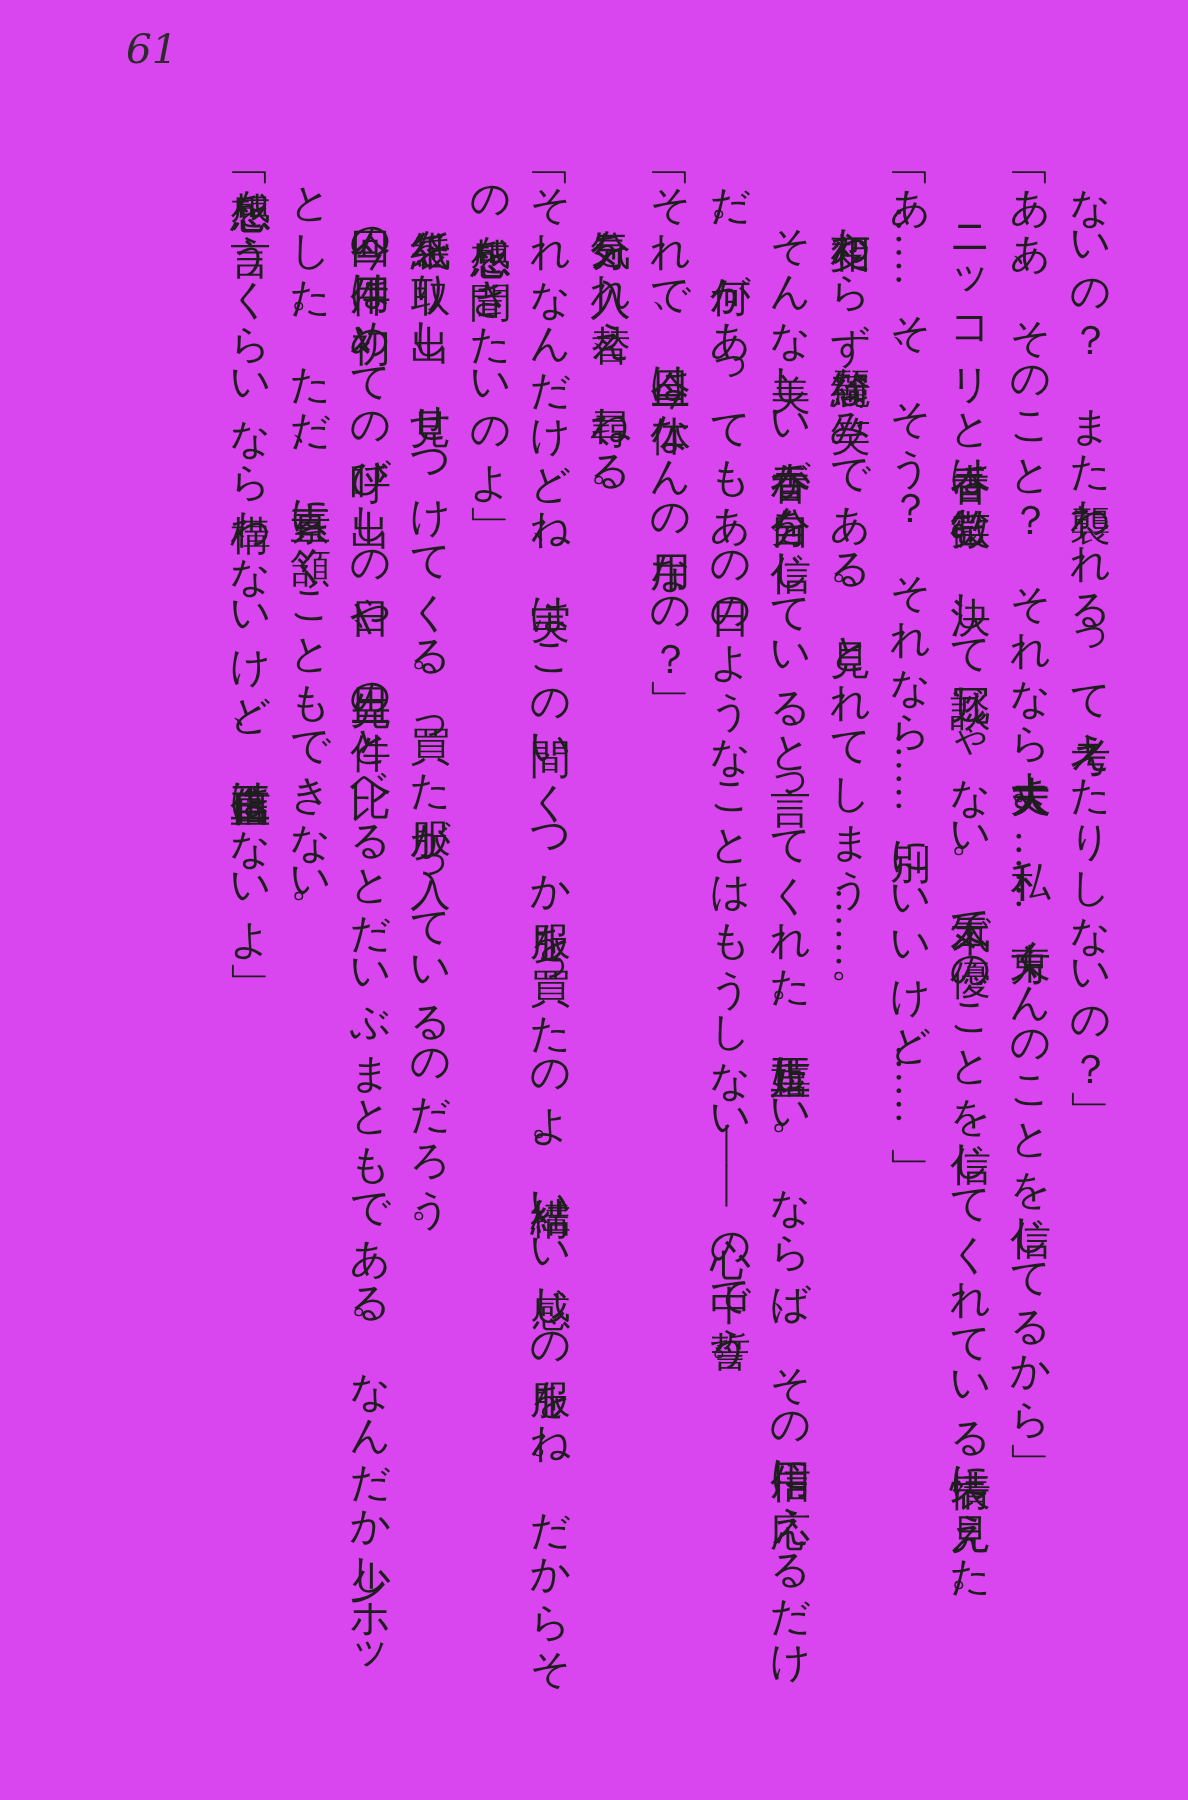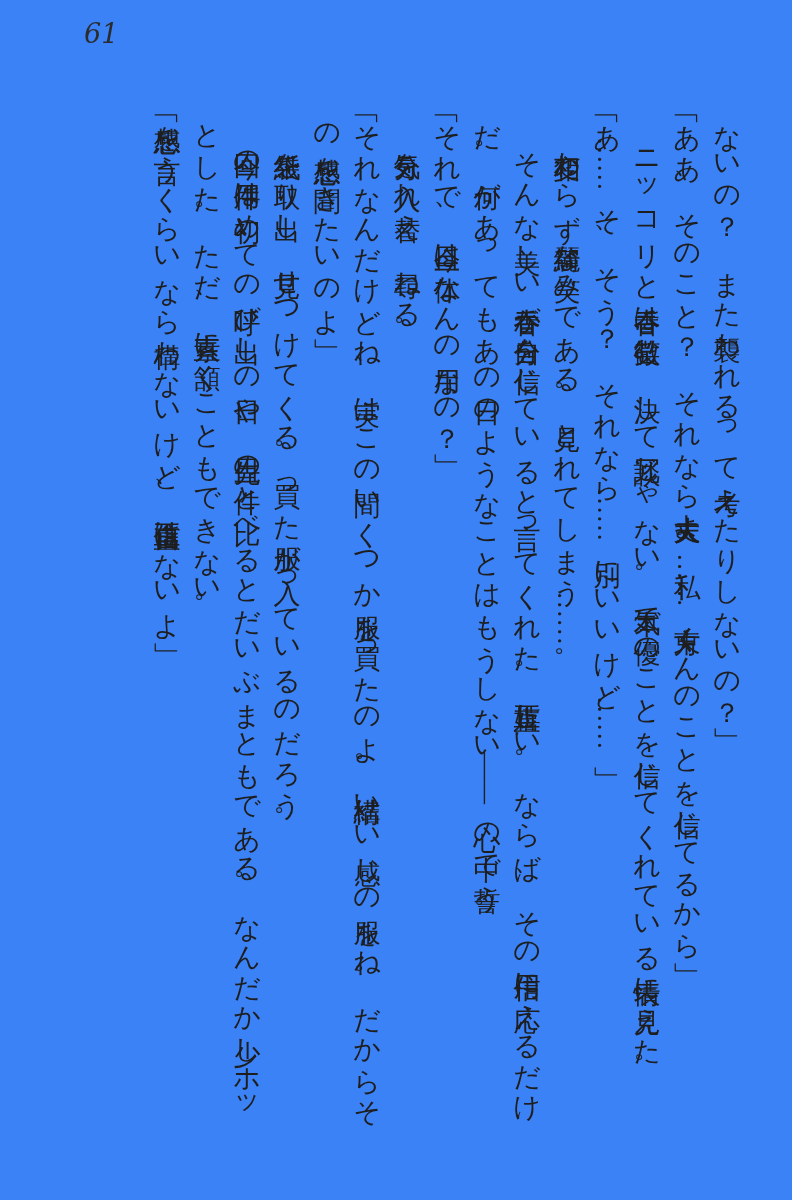--- a/index.html
+++ b/index.html
@@ -41,21 +41,21 @@
     margin: 0;
     padding: 0;
   }
   .text-block p.indent {
     text-indent: 1em;
   }
 </style>
 </head>
 <body>
 
-<div class="page" style="background: #3b82f6;">
+<div class="page" style="background: #d946ef;">
   <div class="page-number">61</div>
   <div class="text-block" style="color: rgb(30, 30, 30);">
     <p>ないの？　また襲われるって考えたりしないの？」</p>
     <p>「ああ、そのこと？　それなら大丈夫よ。私……東方くんのことを信じてるから」</p>
     <p class="indent">ニッコリと春香は微笑む。決して冗談じゃない。本気で優のことを信じてくれている表情に見えた。</p>
     <p>「あ……そ、そう？　それなら……別にいいけど……」</p>
     <p class="indent">相変わらず綺麗な笑みである。見とれてしまう……。</p>
     <p class="indent">そんな美しい春香が自分を信じていると言ってくれた。正直嬉しい。ならば、その信用に応えるだけだ。何があってもあの日のようなことはもうしない——心の中で誓う。</p>
     <p>「それで、今日は一体なんの用なの？」</p>
     <p class="indent">気分を入れ替え、尋ねる。</p>

